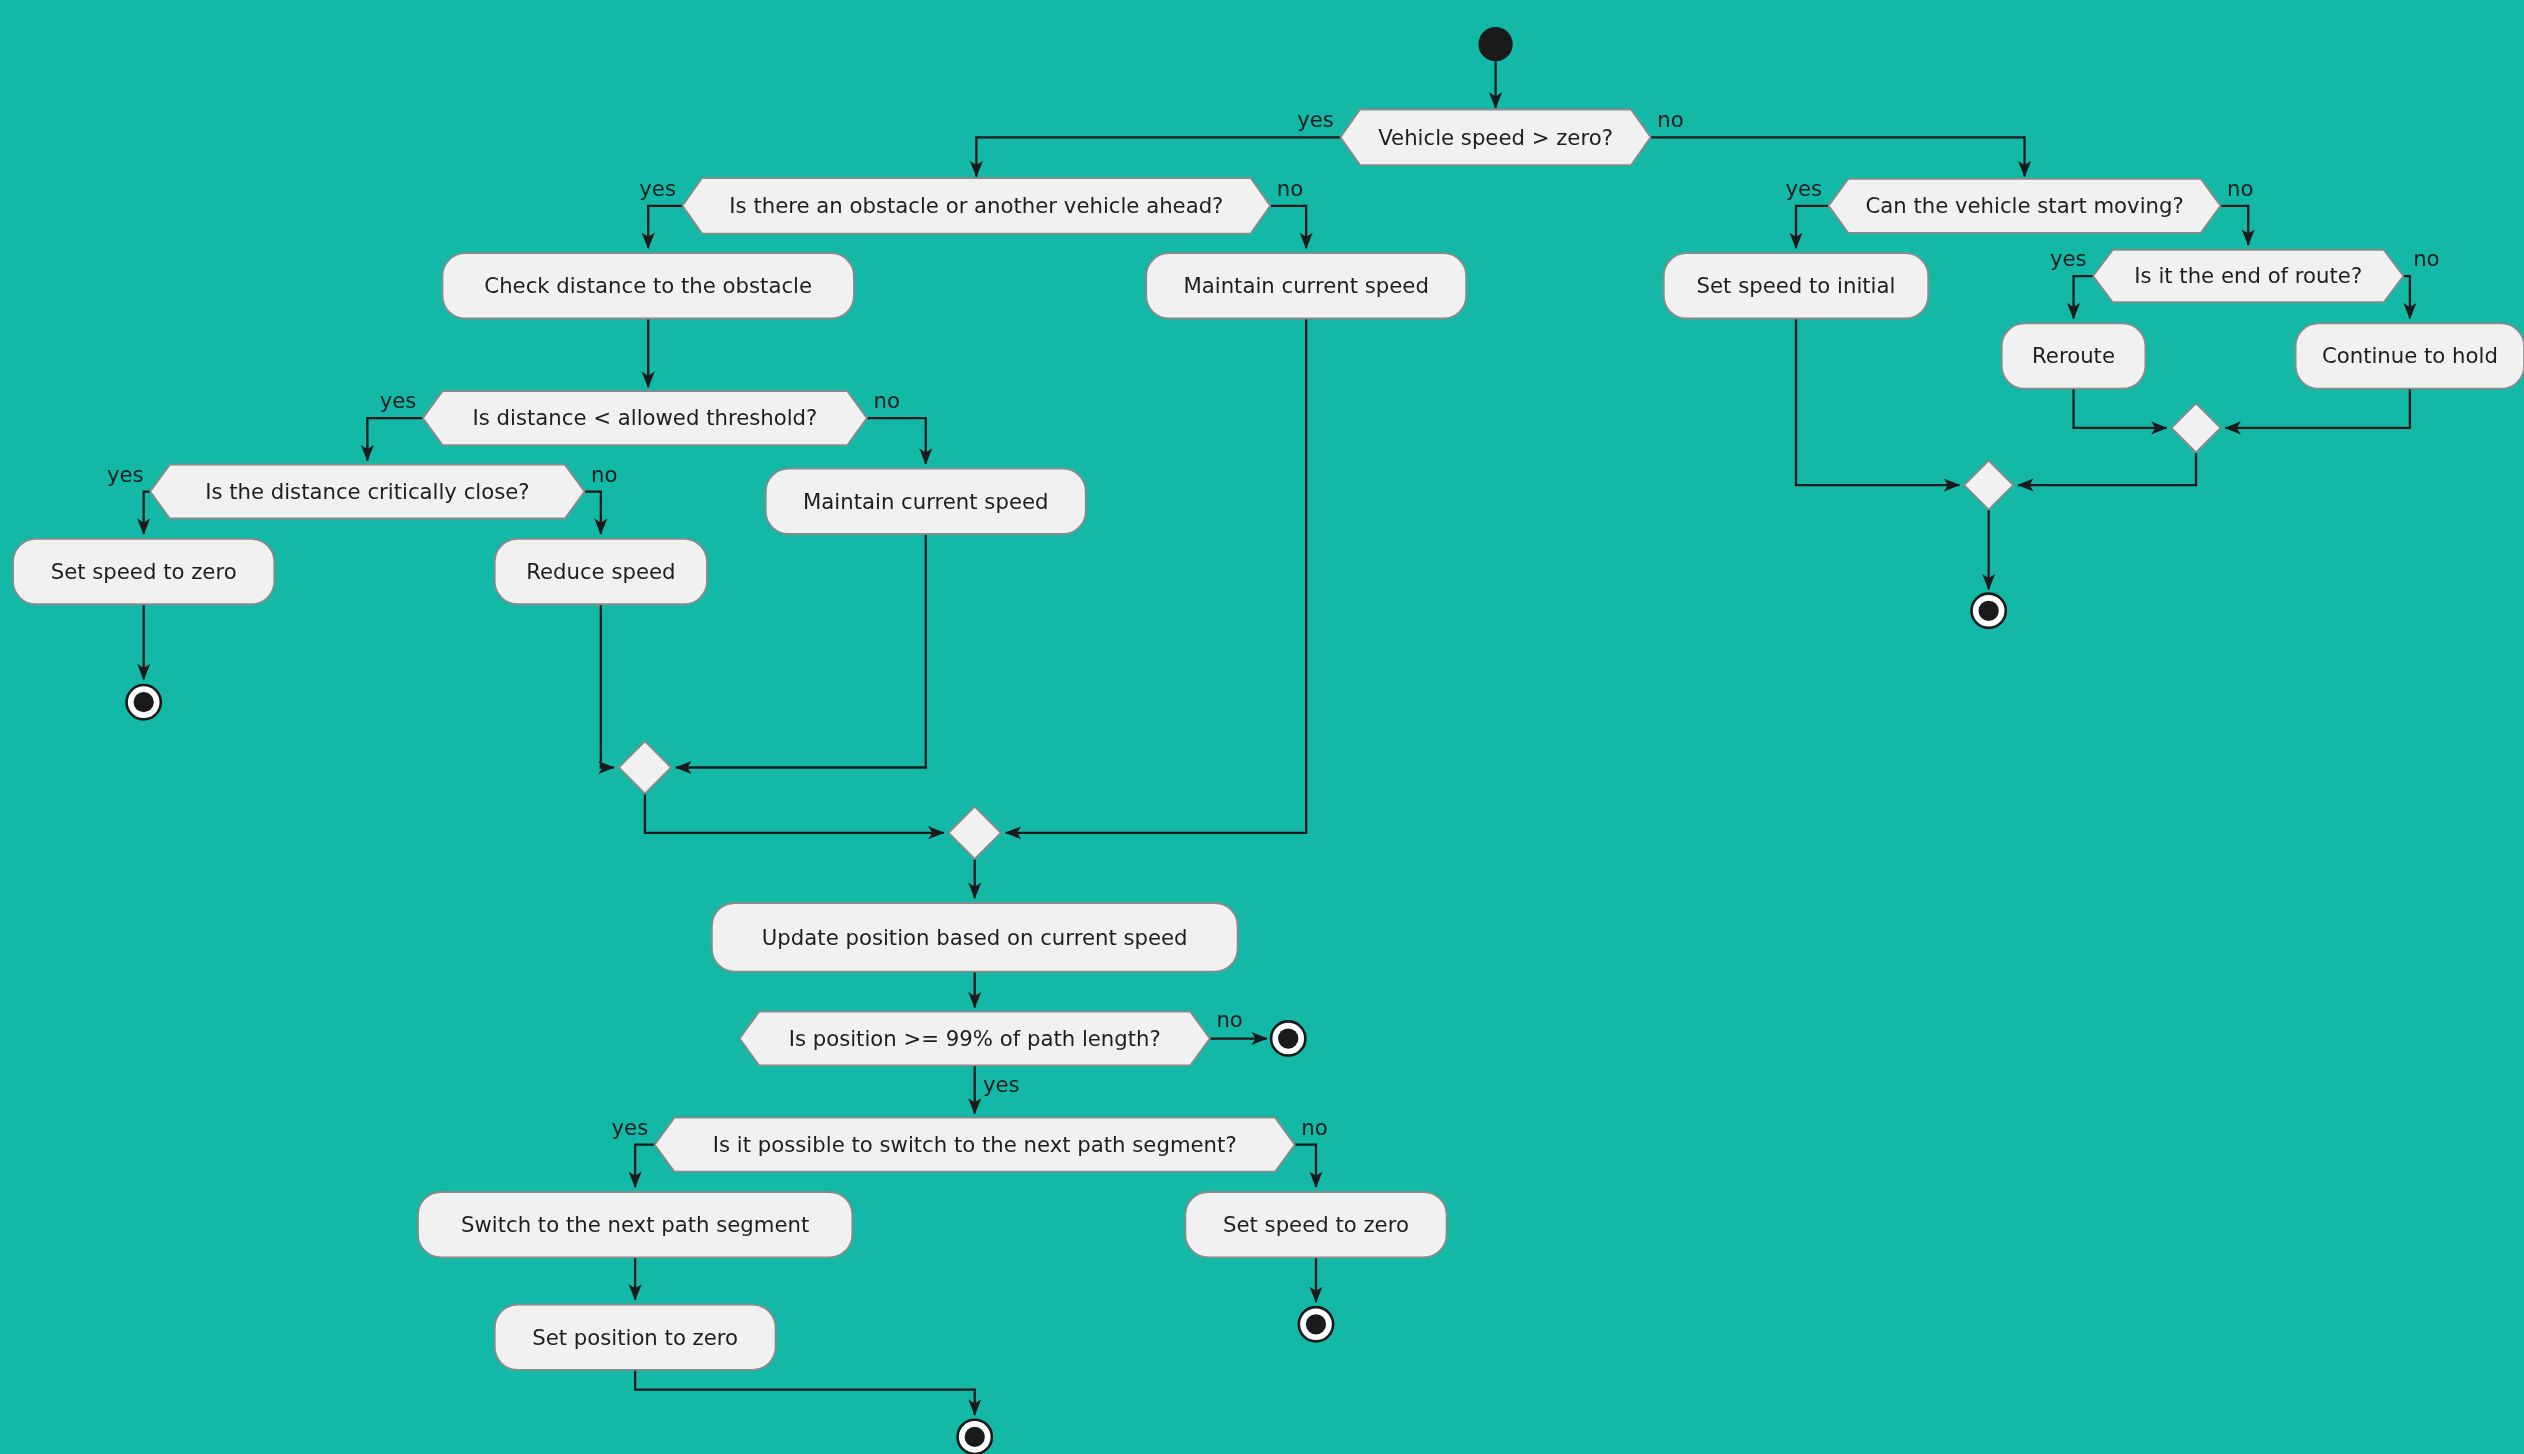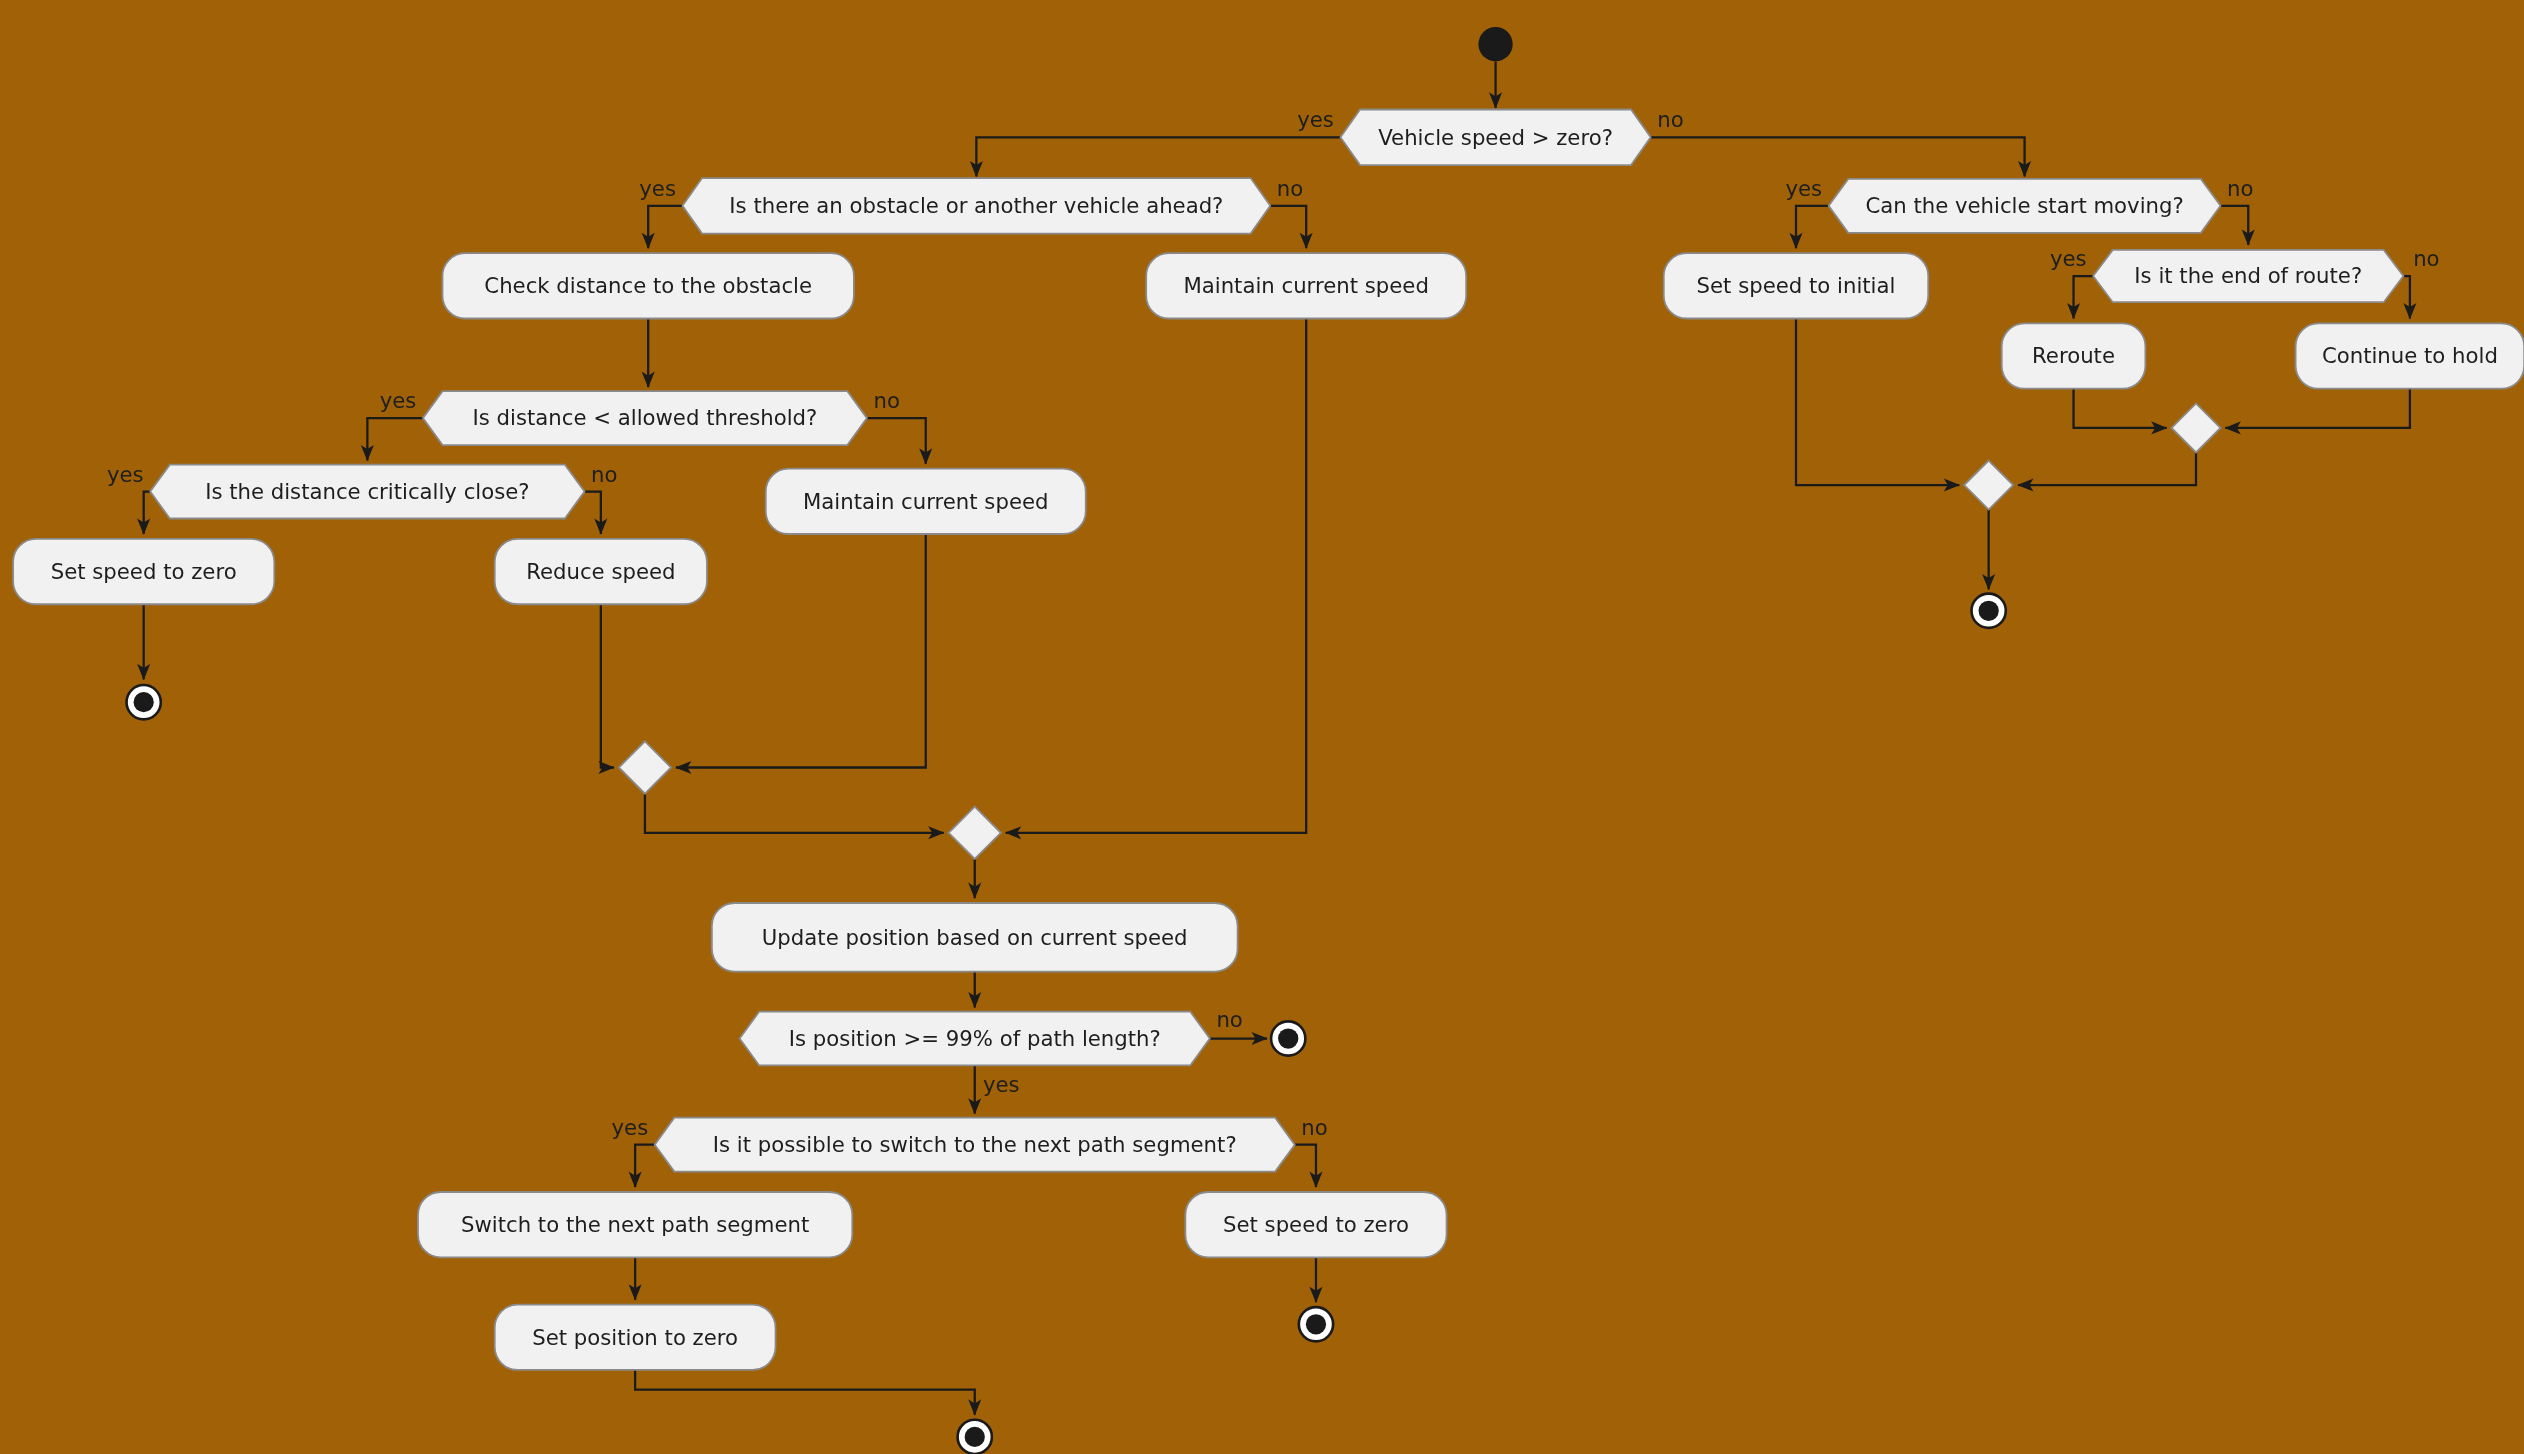--- a/index.html
+++ b/index.html
@@ -1,16 +1,16 @@
 <!DOCTYPE html>
 <html style="font-size:12.3px"><head>
 <meta charset="utf-8">
 <style>
   html,body{margin:0;padding:0;background:#ffffff;}
-  .stage{width:2525px;height:1455px;background:#a16207;overflow:hidden;}
+  .stage{width:2525px;height:1455px;background:#14b8a6;overflow:hidden;}
   svg{display:block;}
   text{font-family:"DejaVu Sans","Liberation Sans",sans-serif;font-size:13px;fill:#1e1e1e;}
   text.node-label{text-anchor:middle;}
   text.edge-label{font-size:13px;}
   .shape{fill:#f1f1f1;stroke:#8a8a8a;stroke-width:1.1;}
   .edge{fill:none;stroke:#1a1a1a;stroke-width:1.4;}
   .endcap-outer{fill:#ffffff;stroke:#1a1a1a;stroke-width:1.6;}
   .endcap-inner{fill:#1a1a1a;stroke:none;}
   .startcap{fill:#1a1a1a;stroke:none;}
 </style>

